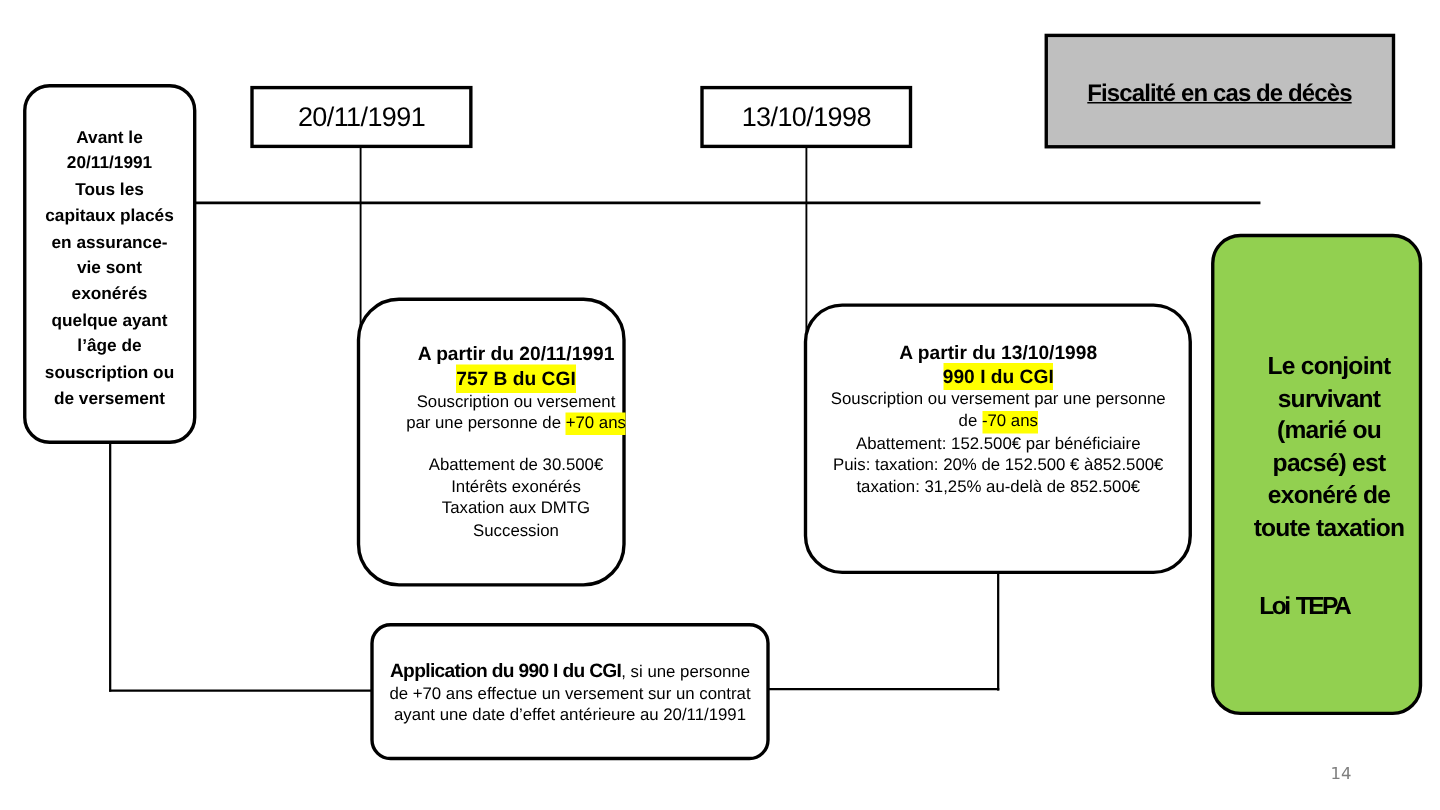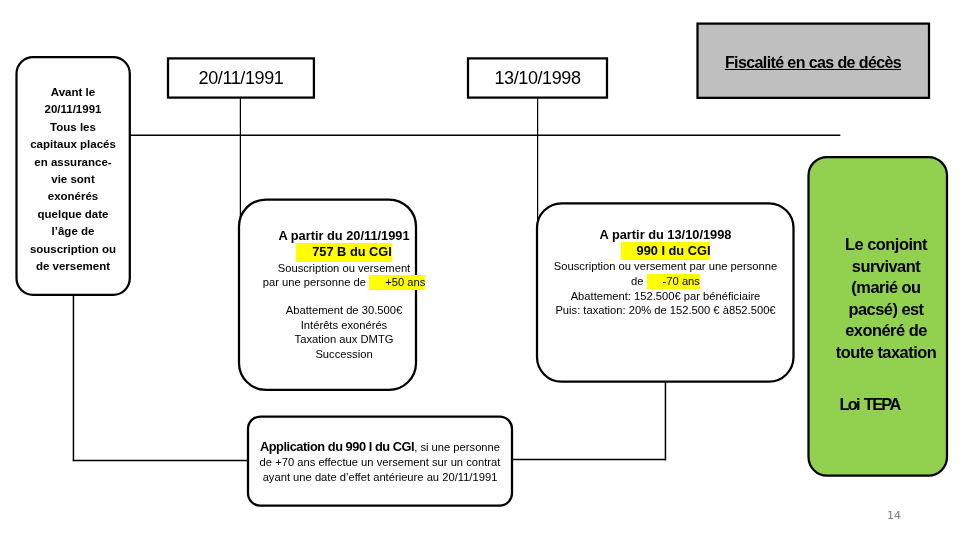--- a/index.html
+++ b/index.html
@@ -42,21 +42,21 @@
   #box-bottom-text .l-bold{font-size:12.8px;line-height:16px;letter-spacing:-0.45px;}
 
   
   #box-green-text{left:808px;top:234px;width:156px;
      font-size:16.4px;letter-spacing:-0.5px;line-height:21.6px;font-weight:bold;}
   #box-green-sub{left:808px;top:393.7px;width:123px;
      font-size:16.4px;letter-spacing:-1.7px;word-spacing:2px;line-height:21.6px;font-weight:bold;}
 
   .l-reg{font-size:11.2px;line-height:13.5px;font-weight:normal;}
   .l-bold{font-size:12.8px;line-height:16px;font-weight:bold;}
-  .hl{background:#FFFF00;padding:0.105em 0 0.16em 16px;}
+  .hl{background:#FFFF00;padding:0.105em 0 0.16em 0;}
   .gap{display:block;height:11px;}
 
   #page-number{position:absolute;left:860.5px;top:509px;width:40px;text-align:right;will-change:transform;
      font-family:"DejaVu Sans",sans-serif;font-size:11px;line-height:14px;color:#7f7f7f;}
 </style>
 </head>
 <body>
 
 <div id="slide">
 
@@ -73,47 +73,48 @@
     <rect x="16.5" y="57.2" width="113.3" height="237.6" rx="16.5" ry="16.5" fill="#ffffff" stroke="#000000" stroke-width="2.25"></rect>
     <rect x="168" y="58.4" width="145.9" height="39.2" fill="#ffffff" stroke="#000000" stroke-width="2.25"></rect>
     <rect x="468" y="58.4" width="139" height="39.2" fill="#ffffff" stroke="#000000" stroke-width="2.25"></rect>
     <rect x="697.5" y="23.6" width="231.5" height="74.25" fill="#BFBFBF" stroke="#000000" stroke-width="2.25"></rect>
     <rect x="239" y="199.5" width="177" height="190.4" rx="27" ry="27" fill="#ffffff" stroke="#000000" stroke-width="2.25"></rect>
     <rect x="537" y="203.4" width="256.5" height="178.2" rx="24.5" ry="24.5" fill="#ffffff" stroke="#000000" stroke-width="2.25"></rect>
     <rect x="248" y="416.5" width="264" height="89.2" rx="12.4" ry="12.4" fill="#ffffff" stroke="#000000" stroke-width="2.25"></rect>
     <rect x="808.5" y="157" width="138.5" height="318.6" rx="18.5" ry="18.5" fill="#92D050" stroke="#000000" stroke-width="2.25"></rect>
   </svg>
 
-  <div class="txt" id="box-left-text"><span>Avant le</span><br><span>20/11/1991</span><br><span>Tous les</span><br><span>capitaux placés</span><br><span>en assurance-</span><br><span>vie sont</span><br><span>exonérés</span><br><span>quelque date</span><br><span>l’âge de</span><br><span>souscription ou</span><br><span>de versement</span></div>
+  <div class="txt" id="box-left-text"><span>Avant le</span><br><span>20/11/1991</span><br><span>Tous les</span><br><span>capitaux placés</span><br><span>en assurance-</span><br><span>vie sont</span><br><span>exonérés</span><br><span>quelque ayant</span><br><span>l’âge de</span><br><span>souscription ou</span><br><span>de versement</span></div>
 
   <div class="txt" id="date-box-1-text">20/11/1991</div>
 
   <div class="txt" id="date-box-2-text">13/10/1998</div>
 
   <div class="txt" id="title-text">Fiscalité en cas de décès</div>
 
   <div class="txt" id="box-757-text">
       <div class="l-bold">A partir du 20/11/1991</div>
       <div class="l-bold"><span class="hl">757 B du CGI</span></div>
       <div class="l-reg">Souscription ou versement</div>
-      <div class="l-reg">par une personne de <span class="hl">+50 ans</span></div>
+      <div class="l-reg">par une personne de <span class="hl">+70 ans</span></div>
       <span class="gap"></span>
       <div class="l-reg">Abattement de 30.500€</div>
       <div class="l-reg">Intérêts exonérés</div>
       <div class="l-reg">Taxation aux DMTG</div>
       <div class="l-reg">Succession</div>
     </div>
 
   <div class="txt" id="box-990-text">
       <div class="l-bold">A partir du 13/10/1998</div>
       <div class="l-bold"><span class="hl">990 I du CGI</span></div>
       <div class="l-reg">Souscription ou versement par une personne</div>
       <div class="l-reg">de <span class="hl">-70 ans</span></div>
       <div class="l-reg">Abattement: 152.500€ par bénéficiaire</div>
       <div class="l-reg">Puis: taxation: 20% de 152.500 € à852.500€</div>
+      <div class="l-reg">taxation: 31,25% au-delà de 852.500€</div>
     </div>
 
   <div class="txt" id="box-bottom-text">
       <div class="l-reg"><span class="l-bold">Application du 990 I du CGI</span>, si une personne</div>
       <div class="l-reg">de +70 ans effectue un versement sur un contrat</div>
       <div class="l-reg">ayant une date d’effet antérieure au 20/11/1991</div>
     </div>
 
   <div class="txt" id="box-green-text"><span>Le conjoint</span><br><span>survivant</span><br><span>(marié ou</span><br><span>pacsé) est</span><br><span>exonéré de</span><br><span>toute taxation</span></div>
   <div class="txt" id="box-green-sub">Loi TEPA</div>

